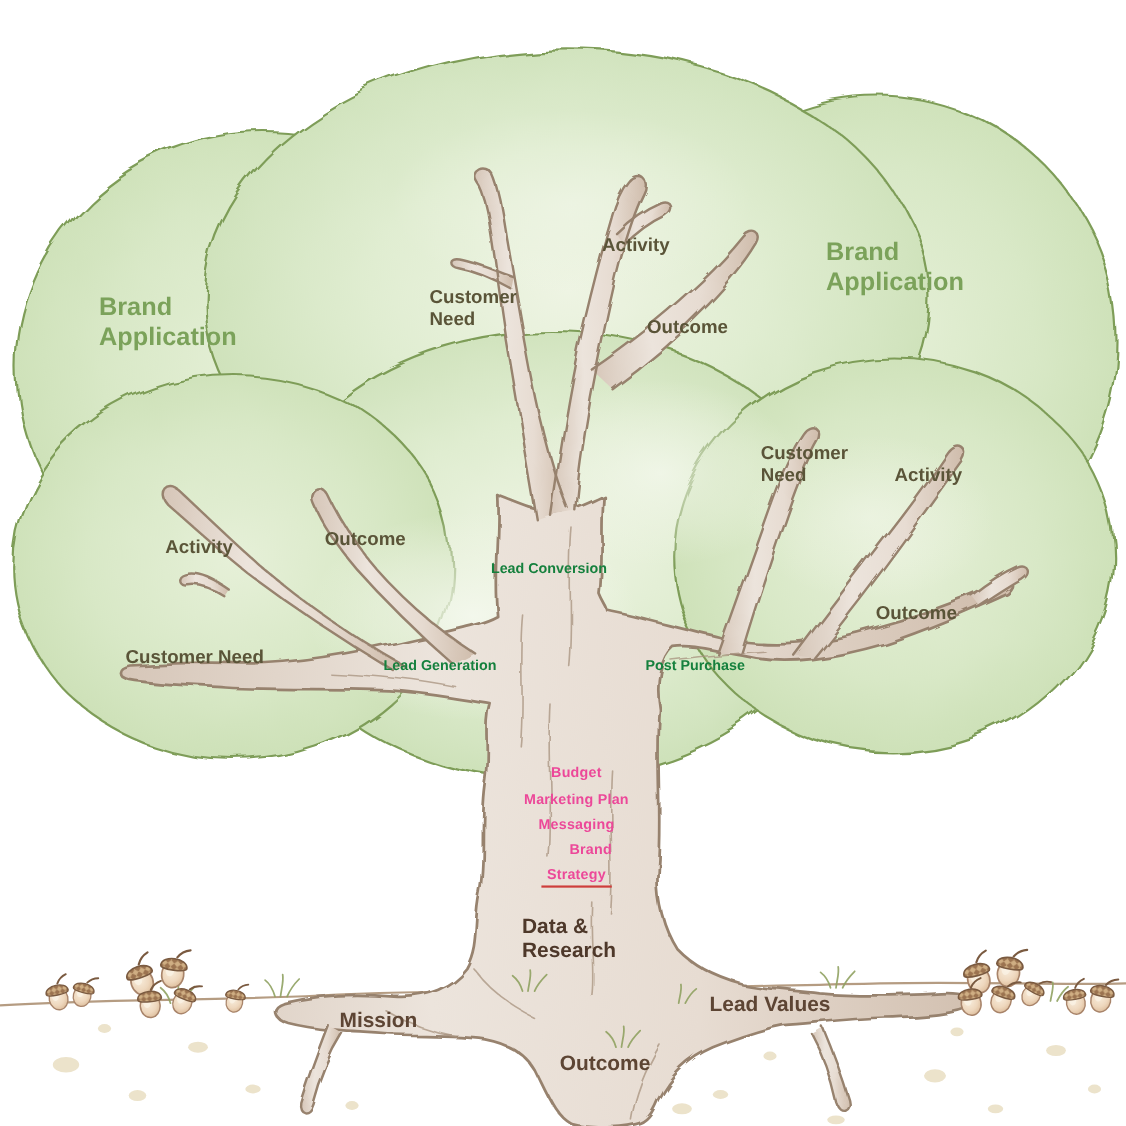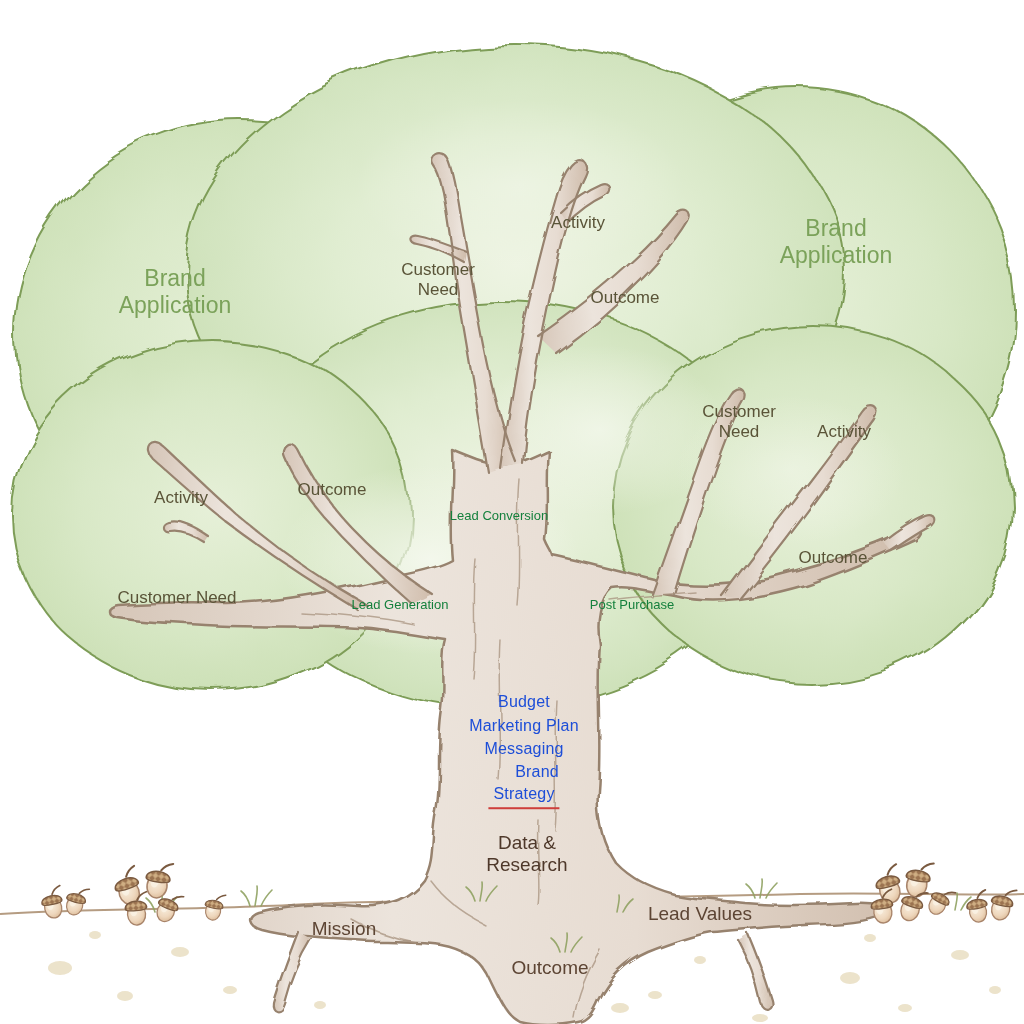--- a/index.html
+++ b/index.html
@@ -1,25 +1,25 @@
 <!DOCTYPE html>
 <html><head>
 <meta charset="utf-8">
 <style>
   html,body{margin:0;padding:0;background:#ffffff;}
   #stage{position:relative;width:1024px;height:1024px;background:#ffffff;overflow:hidden;
          font-family:"Liberation Sans","DejaVu Sans",sans-serif;}
   #tree-art{position:absolute;left:0;top:0;}
-  .lbl{position:absolute;transform:translate(-50%,-50%);text-align:center;font-weight:400;
+  .lbl{position:absolute;transform:translate(-50%,-50%);font-weight:700;
        line-height:1.16;white-space:nowrap;}
   .wrap{white-space:normal;}
   .lbl-green{font-size:23px;color:#7ba25a;}
   .lbl-small{font-size:17px;color:#5a5438;}
   .lbl-stage{font-size:13px;color:#15803d;}
-  .lbl-red{font-size:16px;color:#1d4ed8;letter-spacing:.2px;}
+  .lbl-red{font-size:13px;color:#ec4899;letter-spacing:.2px;}
   .lbl-red.u span{display:inline-block;border-bottom:2.5px solid #ce3e3b;padding:0 5px 3px;}
   .lbl-dark{font-size:19px;color:#4e382a;}
   .lbl-root{font-size:19px;color:#5d4534;}
 </style>
 </head>
 <body>
 
 <div id="stage">
 
 <svg id="tree-art" width="1024" height="1024" viewBox="0 0 1024 1024">

